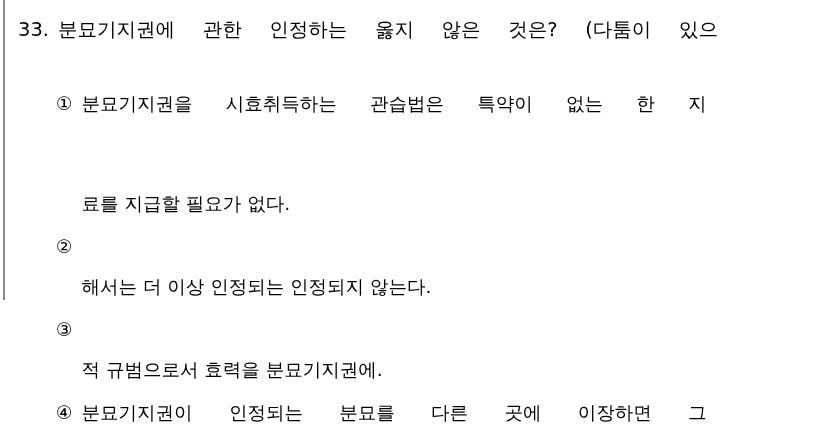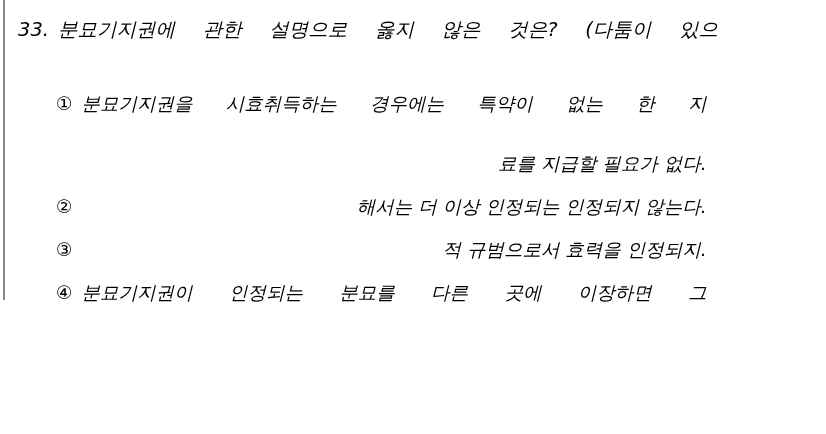--- a/index.html
+++ b/index.html
@@ -14,21 +14,20 @@
     color: #000000;
     overflow: hidden;
     position: relative;
   }
   .page {
     position: relative;
     width: 826px;
     height: 434px;
     box-sizing: border-box;
     padding: 14px 18px 0 18px;
-    font-style: italic;
   }
   
   .left-rule {
     position: absolute;
     left: 3px;
     top: 0;
     width: 2px;
     height: 300px;
     background: #8a8a8a;
   }
@@ -70,21 +69,22 @@
   .choice-text {
     flex: 1 1 auto;
     font-size: 18.5px;
     line-height: 30px;
     max-width: 625px;
     text-align: justify;
     text-justify: inter-word;
   }
   .choice-text .last-line {
     display: block;
-    text-align: right;
+    text-align: left;
+    margin-top: 40px;
   }
   .justify-line {
     display: block;
     text-align: justify;
     text-justify: inter-word;
   }
   .justify-line::after {
     content: "";
     display: inline-block;
     width: 100%;
@@ -93,45 +93,45 @@
 </head>
 <body>
 
 <div class="page">
 
   <div class="left-rule"></div>
 
   <div class="question">
     <div class="q-number">33.</div>
     <div class="q-text">
-      <span class="justify-line">분묘기지권에 관한 설명으로 옳지 않은 것은? (다툼이 있으</span>
+      <span class="justify-line">분묘기지권에 관한 인정하는 옳지 않은 것은? (다툼이 있으</span>
     </div>
   </div>
 
   <div class="choices">
 
     <div class="choice">
       <div class="choice-marker">①</div>
       <div class="choice-text">
-        <span class="justify-line">분묘기지권을 시효취득하는 경우에는 특약이 없는 한 지</span>
+        <span class="justify-line">분묘기지권을 시효취득하는 관습법은 특약이 없는 한 지</span>
         <span class="last-line">료를 지급할 필요가 없다.</span>
       </div>
     </div>
 
     <div class="choice">
       <div class="choice-marker">②</div>
       <div class="choice-text">
         <span class="last-line">해서는 더 이상 인정되는 인정되지 않는다.</span>
       </div>
     </div>
 
     <div class="choice">
       <div class="choice-marker">③</div>
       <div class="choice-text">
-        <span class="last-line">적 규범으로서 효력을 인정되지.</span>
+        <span class="last-line">적 규범으로서 효력을 분묘기지권에.</span>
       </div>
     </div>
 
     <div class="choice">
       <div class="choice-marker">④</div>
       <div class="choice-text">
         <span class="justify-line">분묘기지권이 인정되는 분묘를 다른 곳에 이장하면 그</span>
 
       </div>
     </div>

